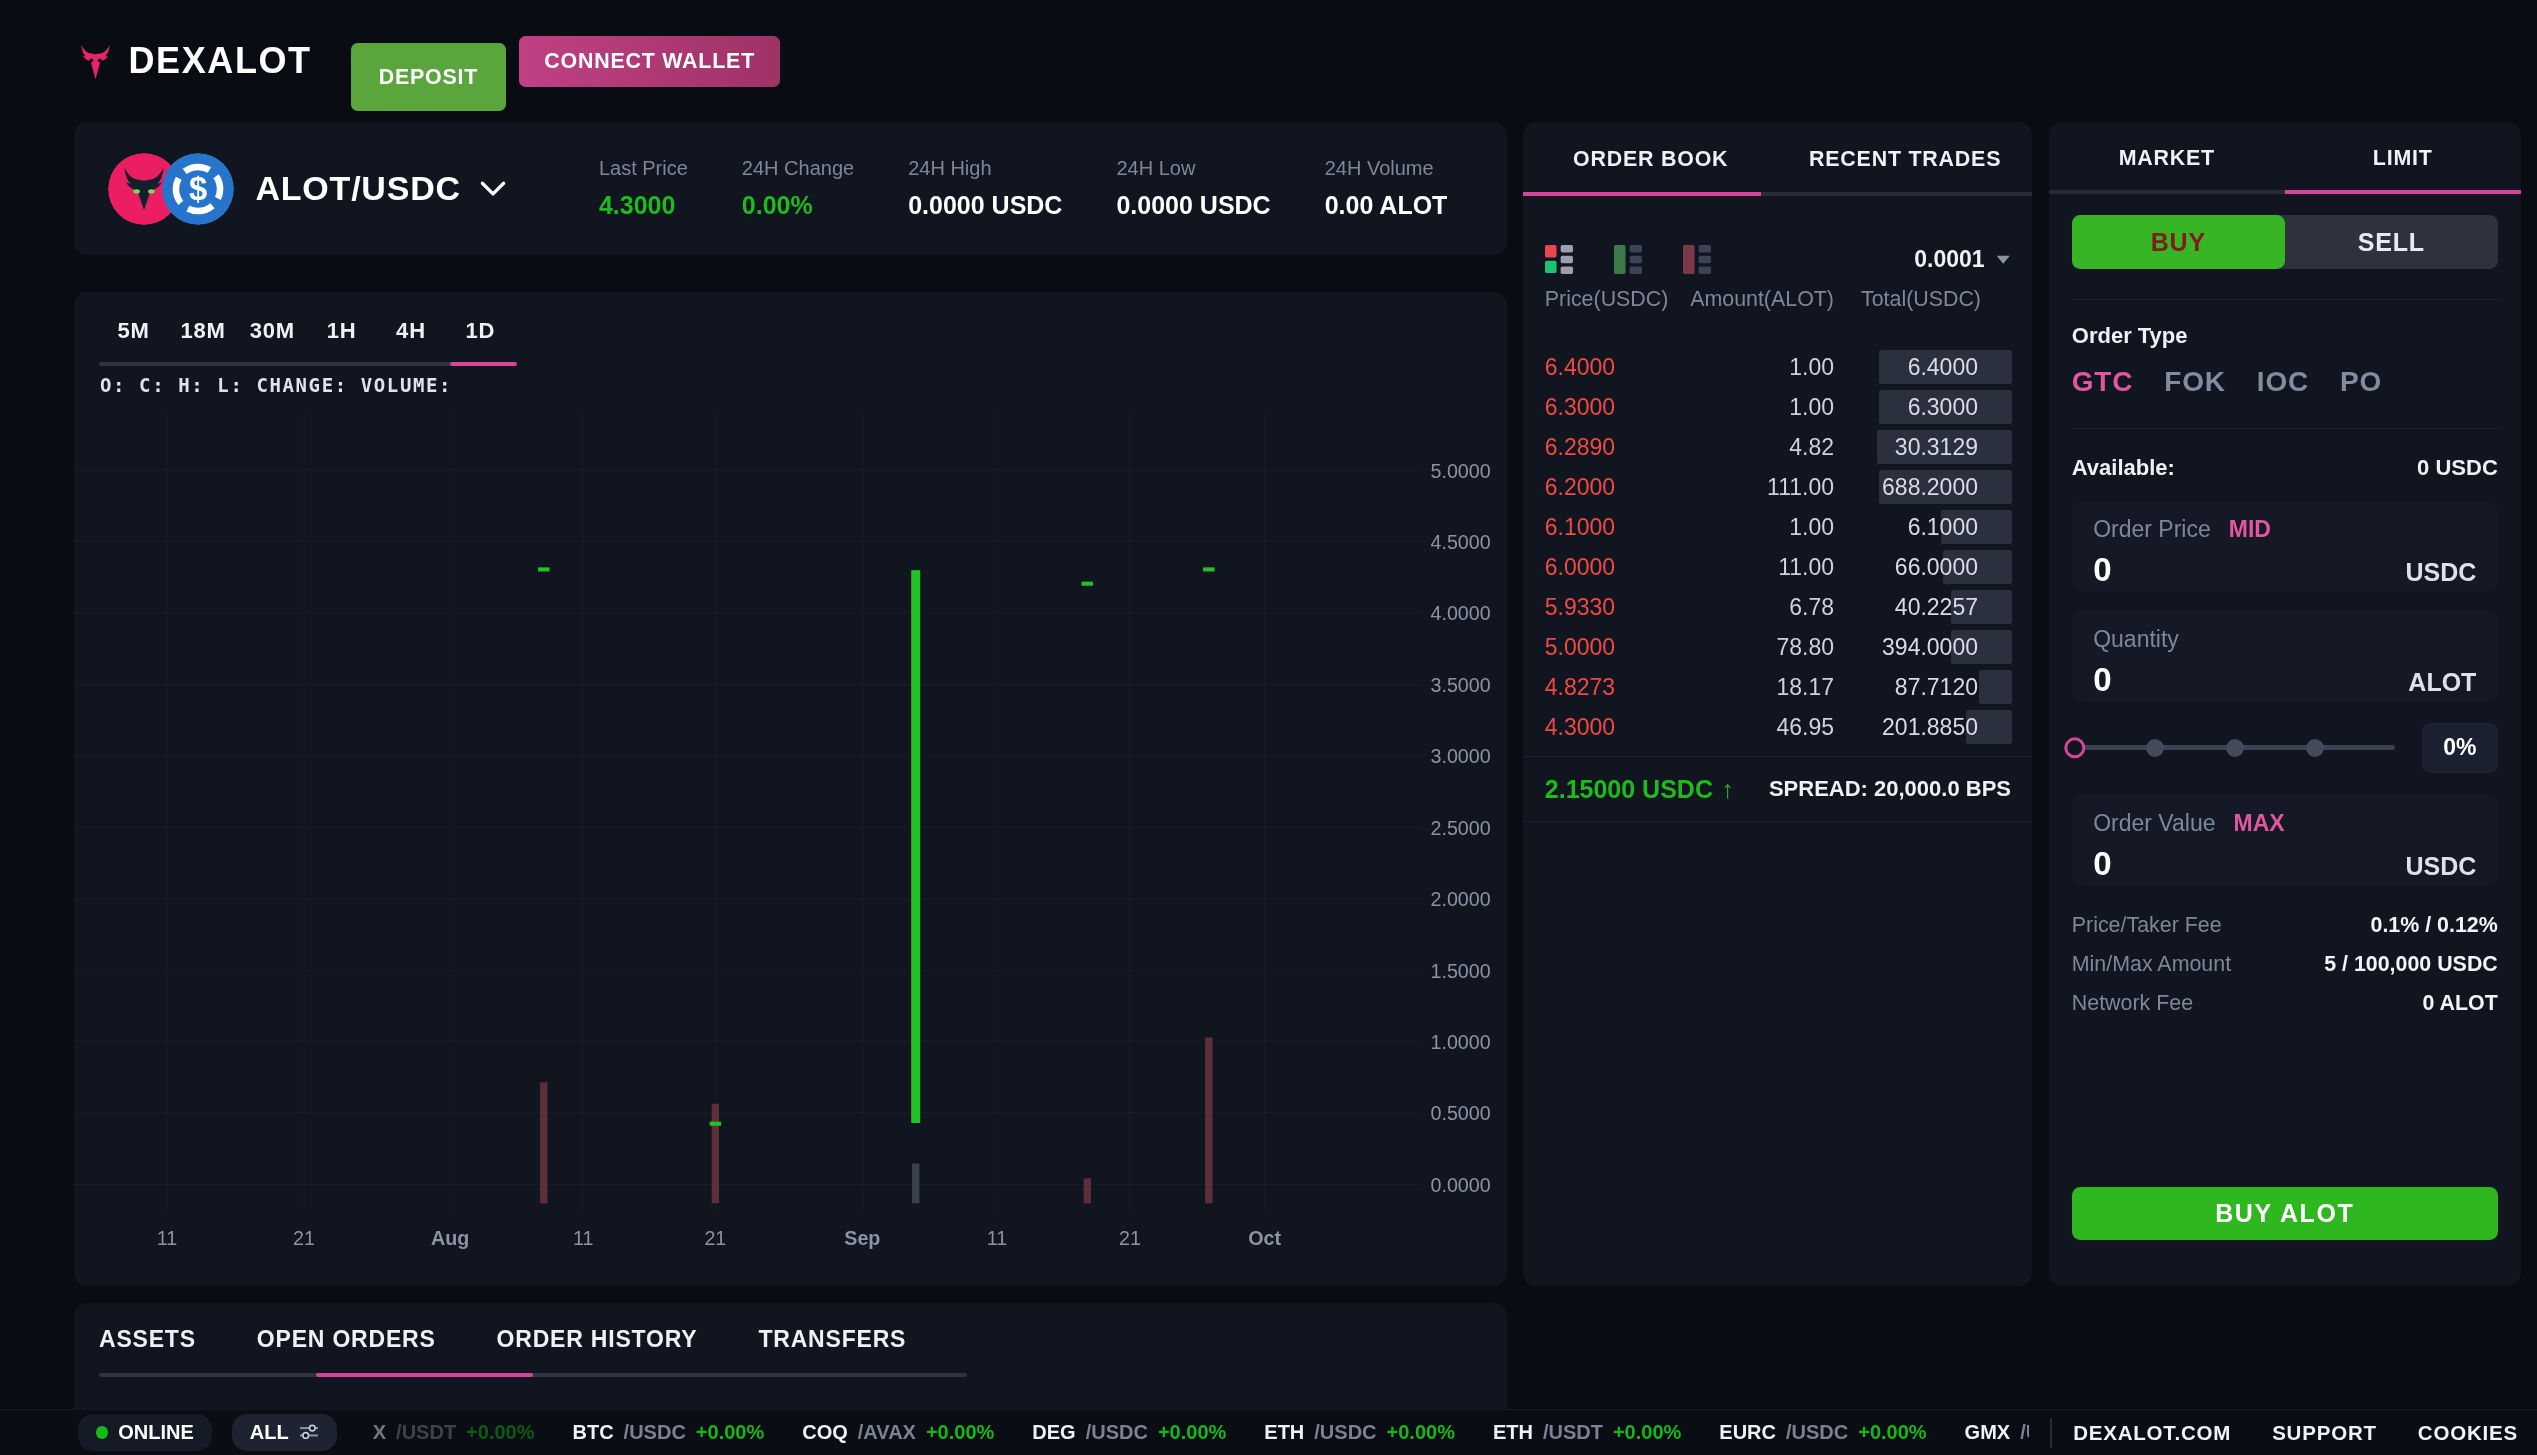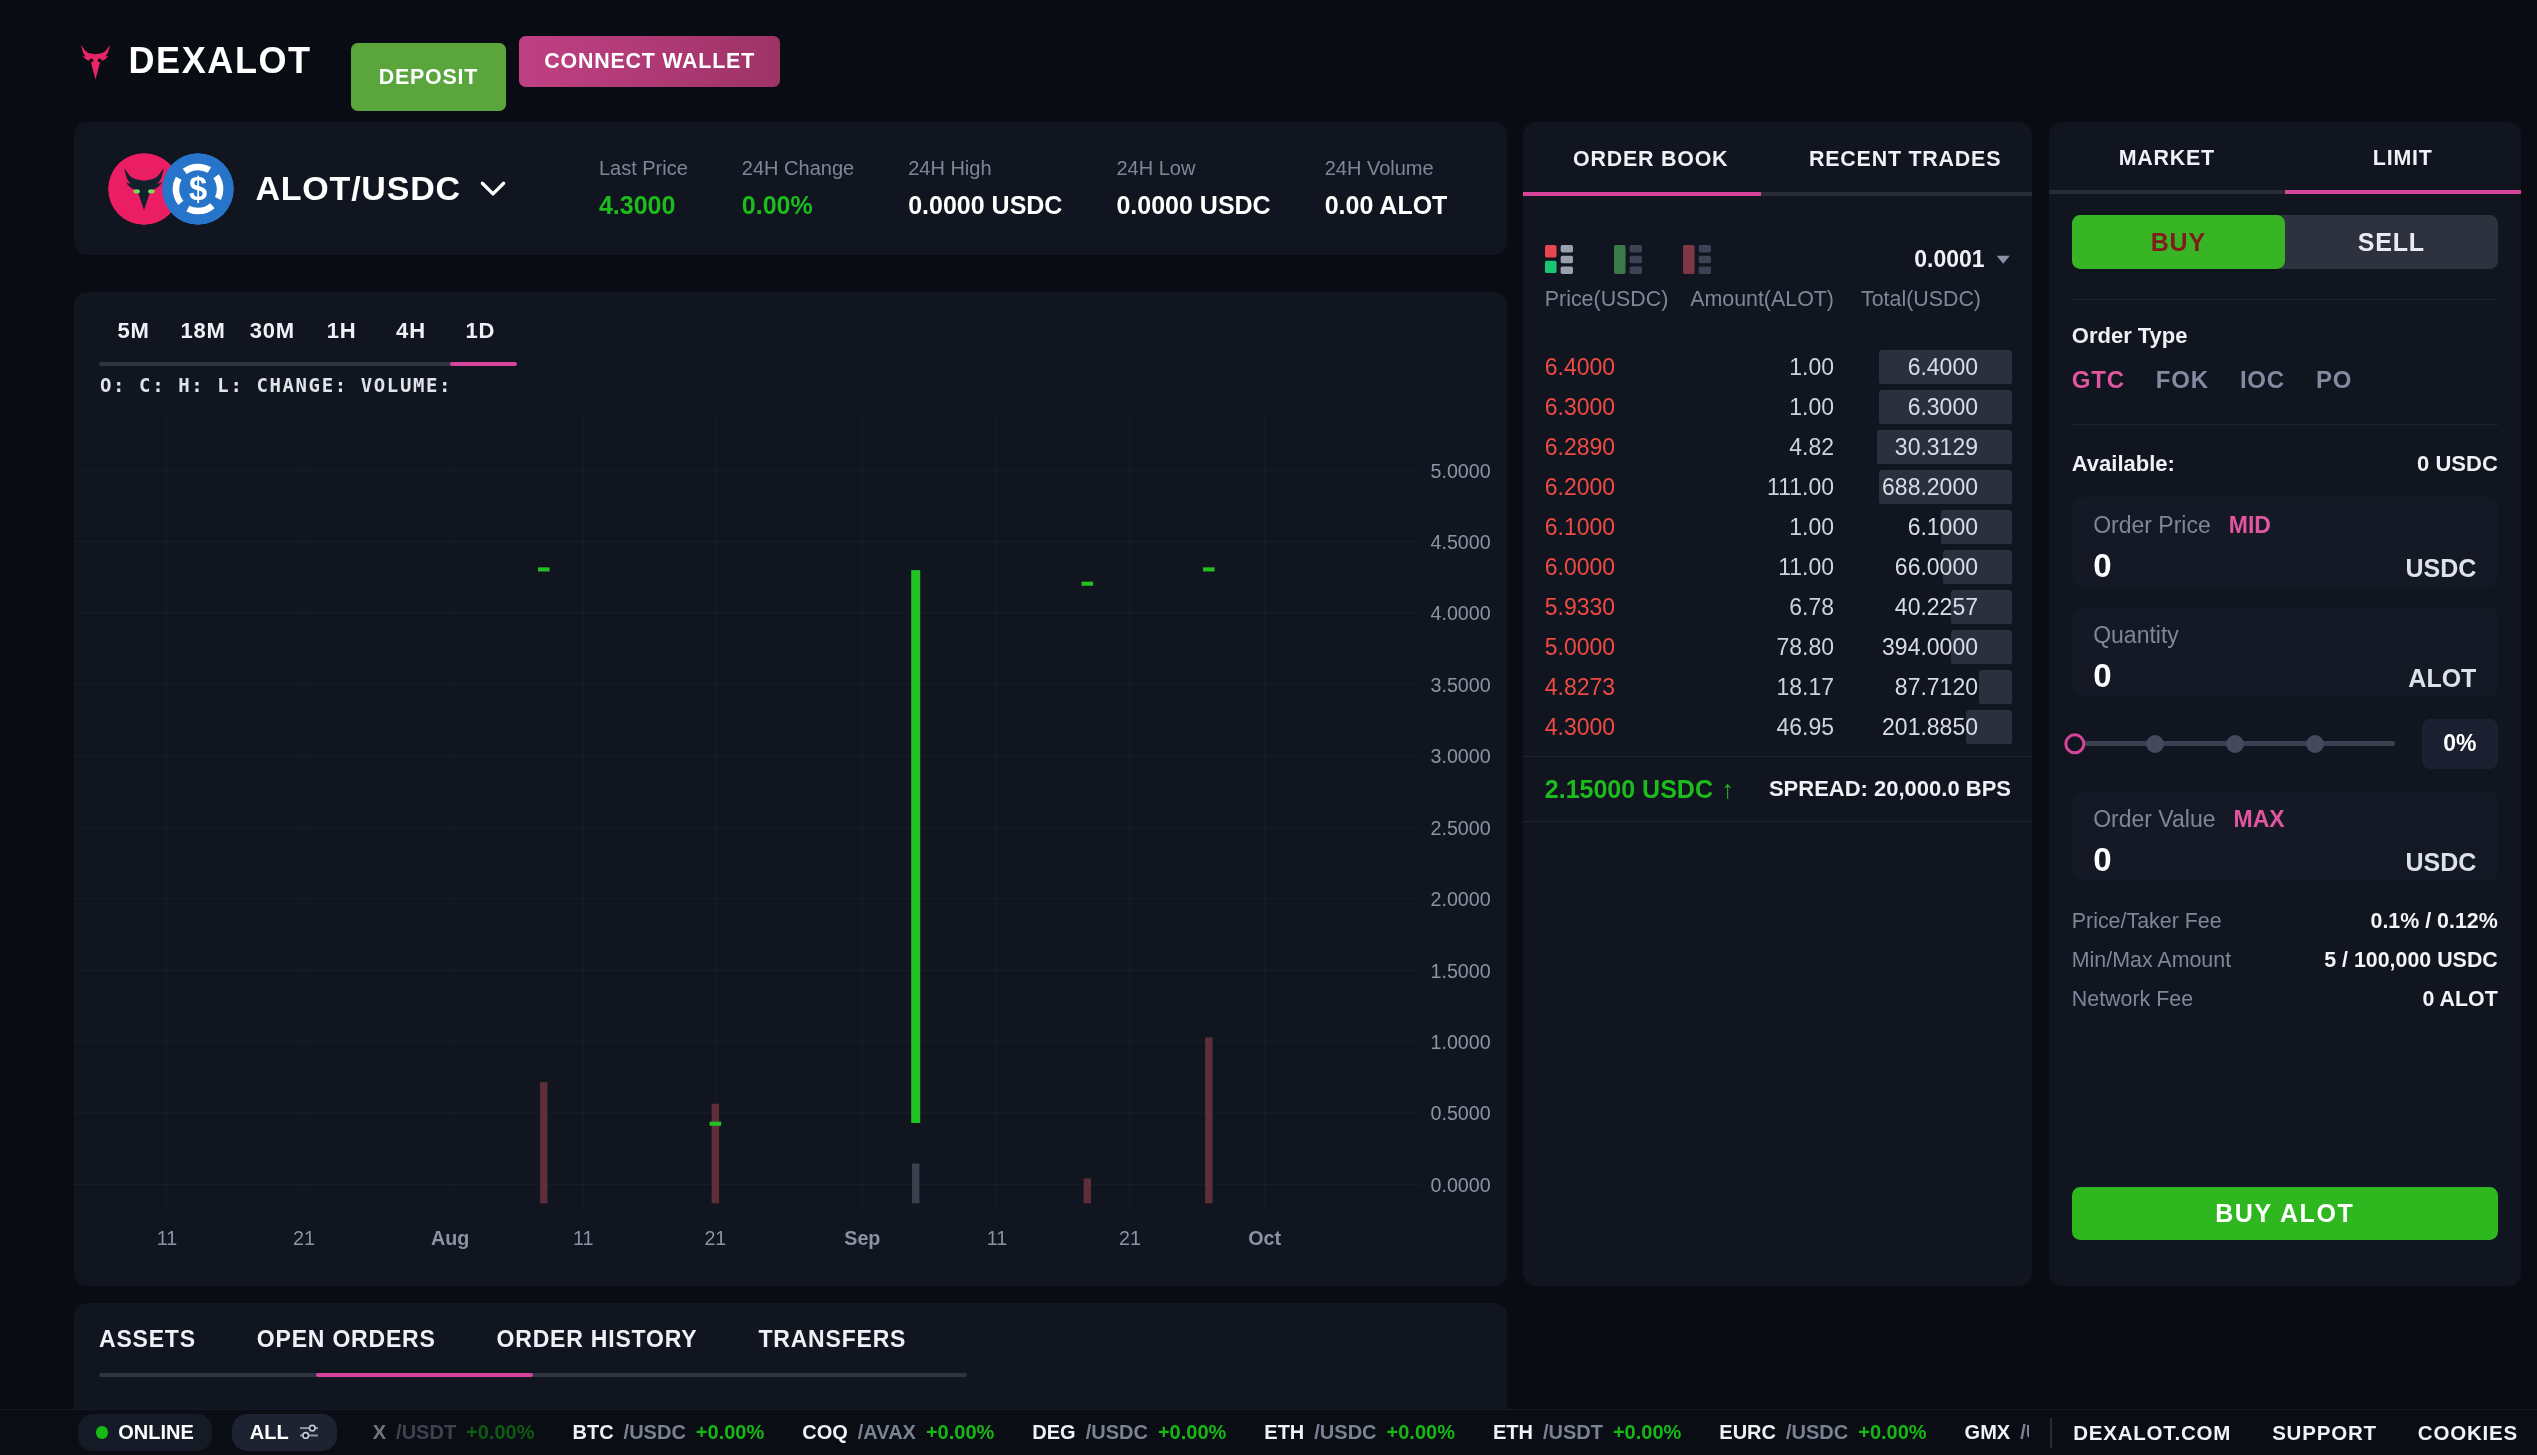--- a/index.html
+++ b/index.html
@@ -82,21 +82,21 @@
   .tp-tabs{height:72px;position:relative;display:flex;margin:0 -23px;}
   .tp-tab{flex:1;display:flex;align-items:center;justify-content:center;font-size:21.4px;font-weight:bold;letter-spacing:0.8px;color:#eef1f6;cursor:pointer;}
   .tp-track{position:absolute;left:0;right:0;bottom:0;height:4.1px;background:#272c38;}
   .tp-track .seg{position:absolute;right:0;top:0;height:4.1px;width:50%;background:var(--pink);}
   .side-toggle{margin-top:21.4px;height:54px;background:#2d323e;border-radius:8.2px;display:flex;}
   .side{flex:1;display:flex;align-items:center;justify-content:center;font-size:25px;font-weight:bold;letter-spacing:0.8px;color:#e8ebf1;cursor:pointer;border-radius:8.2px;}
   .side.buy.active{background:var(--buygreen);color:#7f1d1d;}
   .tp-divider{margin-top:30px;border-top:1.6px solid var(--divider);}
   .ot-label{margin-top:23px;font-size:22px;font-weight:bold;color:#eef1f6;}
   .ot-options{margin-top:16.4px;display:flex;gap:31px;}
-  .ot-opt{font-size:24px;font-weight:bold;color:#838ba0;cursor:pointer;letter-spacing:0.8px;}
+  .ot-opt{font-size:28px;font-weight:bold;color:#838ba0;cursor:pointer;letter-spacing:0.8px;}
   .ot-opt.active{color:var(--pinktxt);}
   .available{margin-top:26px;display:flex;font-size:22px;font-weight:bold;color:#eef1f6;}
   .available .v{margin-left:auto;}
   .fcard{margin-top:20px;height:90px;background:var(--card);border-radius:10px;padding:15px 21.4px;cursor:text;}
   .fcard .top{display:flex;gap:18px;font-size:23px;color:var(--muted);}
   .fcard .tag{color:var(--pinktxt);font-weight:bold;cursor:pointer;}
   .fcard .bottom{display:flex;align-items:baseline;margin-top:8.2px;}
   .fcard .value{font-size:33px;font-weight:bold;color:#fff;}
   .fcard .unit{margin-left:auto;font-size:25px;font-weight:bold;color:#dde1ea;}
   .slider-row{margin-top:20px;height:54px;display:flex;align-items:center;}

